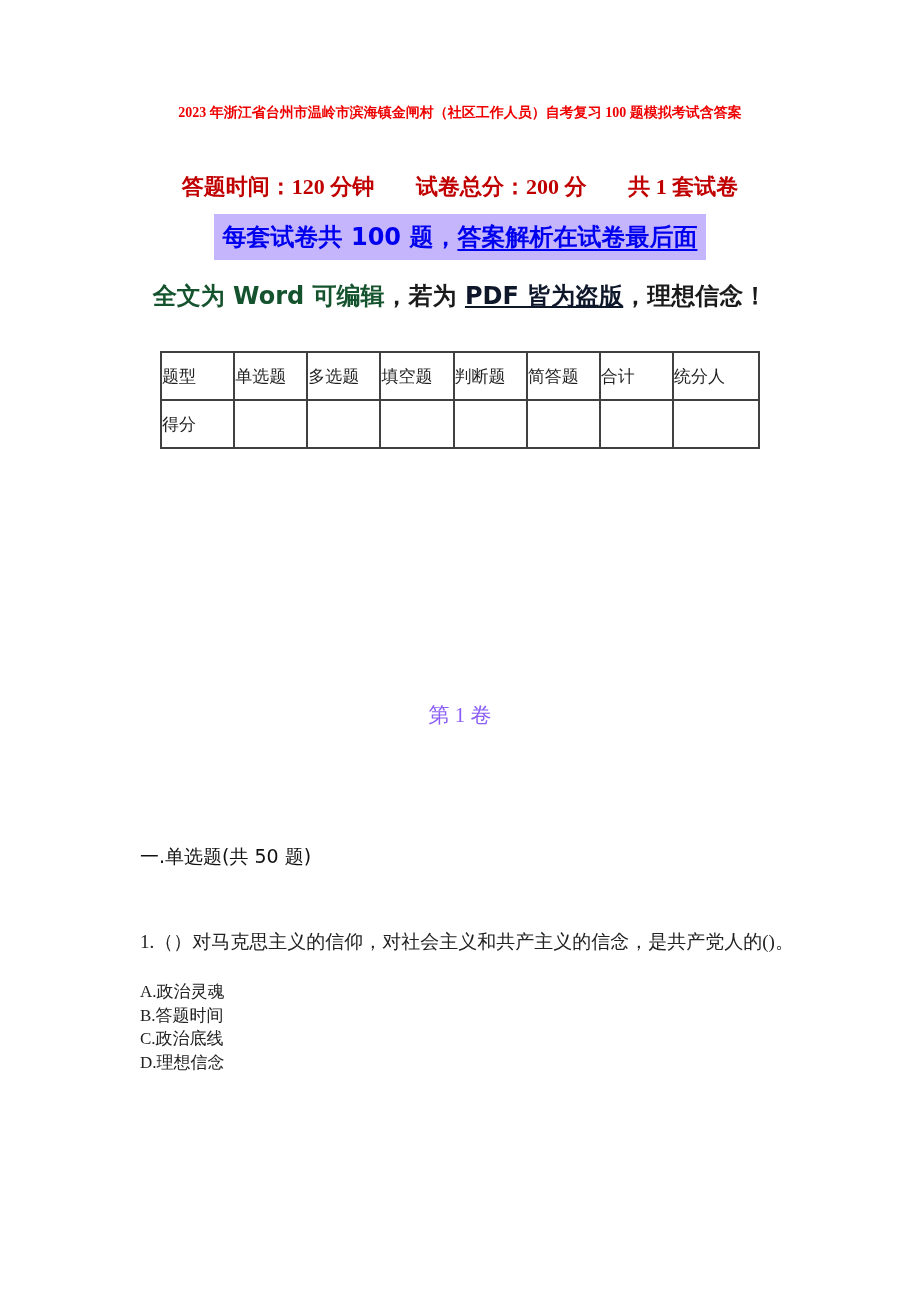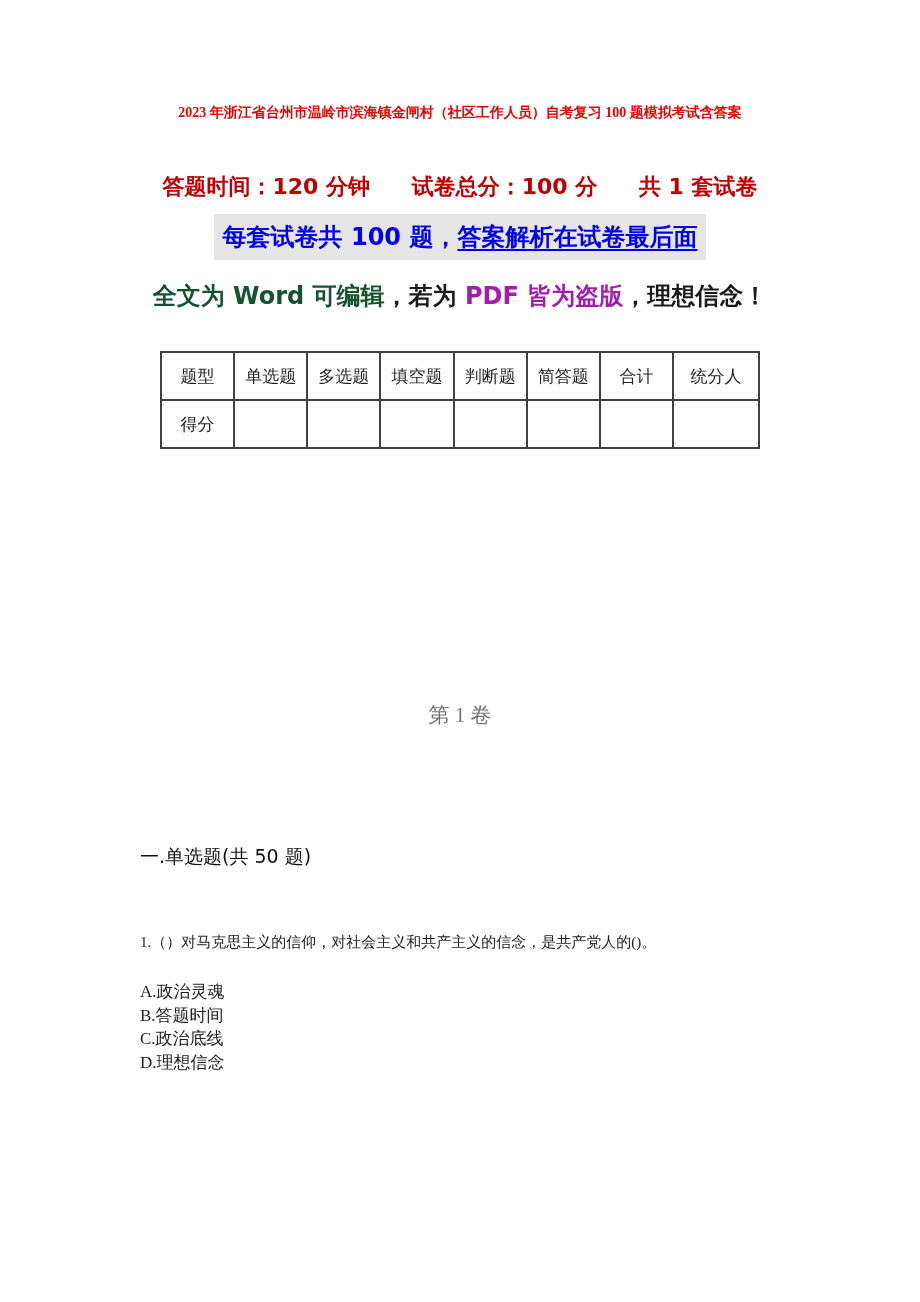--- a/index.html
+++ b/index.html
@@ -37,30 +37,30 @@
   .meta-line {
     margin-top: 44px;
     text-align: center;
     color: #c00000;
     font-family: "DejaVu Sans", "Liberation Sans", sans-serif;
     font-weight: bold;
     font-size: 22px;
     line-height: 30px;
     white-space: nowrap;
   }
-  .meta-line .meta-part { display: inline-block; margin: 0 17px; }
+  .meta-line .meta-part { display: inline-block; margin: 0 17px; font-family: Liberation Serif, serif; }
 
   
   .notice-line {
     margin-top: 12px;
     text-align: center;
   }
   .notice-highlight {
     display: inline-block;
-    background: #e5e5e5;
+    background: #c4b5fd;
     color: #0000ee;
     font-family: "DejaVu Sans", "Liberation Sans", sans-serif;
     font-weight: bold;
     font-size: 24px;
     line-height: 44px;
     padding: 1px 9px;
     white-space: nowrap;
   }
   .notice-highlight .underlined {
     text-decoration: underline;
@@ -75,63 +75,63 @@
     font-family: "DejaVu Sans", "Liberation Sans", sans-serif;
     font-weight: bold;
     font-size: 24px;
     line-height: 56px;
     color: #1a1a1a;
   }
   .warning-line .red-underlined {
     color: #14532d;
     text-underline-offset: 5px;
   }
-  .warning-line .red { color: #a21caf; }
+  .warning-line .red { color: #0f172a; text-decoration: underline; }
 
   
   .score-table {
     margin: 27px auto 0;
     border-collapse: collapse;
     table-layout: fixed;
     width: 600px;
   }
   .score-table td {
     border: 2px solid #404040;
     height: 46px;
-    text-align: center;
+    text-align: left;
     vertical-align: middle;
     font-family: "DejaVu Sans", "Liberation Sans", sans-serif;
     font-size: 17px;
     color: #1f1f1f;
     padding: 0;
   }
   .score-table col.c-last { width: 86px; }
 
   
   .volume-heading {
     margin-top: 252px;
     text-align: center;
     font-family: "Liberation Serif", "DejaVu Serif", serif;
     font-size: 21px;
-    color: #737373;
+    color: #8b5cf6;
   }
 
   
   .section-heading {
     margin: 115px 0 0 140px;
     font-family: "DejaVu Sans", "Liberation Sans", sans-serif;
     font-size: 19px;
     color: #111111;
   }
 
   
   .question-text {
     margin: 60px 110px 0 140px;
     font-family: "Liberation Serif", "DejaVu Serif", serif;
-    font-size: 15px;
+    font-size: 19px;
     line-height: 24px;
     color: #222222;
   }
   .options {
     margin: 26px 4px 0 140px;
   }
   .option-item {
     font-family: "Liberation Serif", "DejaVu Serif", serif;
     font-size: 17px;
     line-height: 23.5px;
@@ -140,21 +140,21 @@
 </style>
 </head>
 <body>
 
 <div class="page">
 
   <div class="doc-title">2023 年浙江省台州市温岭市滨海镇金闸村（社区工作人员）自考复习 100 题模拟考试含答案</div>
 
   <div class="meta-line">
     <span class="meta-part">答题时间：120 分钟</span>
-    <span class="meta-part">试卷总分：100 分</span>
+    <span class="meta-part">试卷总分：200 分</span>
     <span class="meta-part">共 1 套试卷</span>
   </div>
 
   <div class="notice-line">
     <span class="notice-highlight"><span>每套试卷共 100 题，</span><span class="underlined">答案解析在试卷最后面</span></span>
   </div>
 
   <div class="warning-line"><span class="red-underlined">全文为 Word 可编辑</span><span>，若为 </span><span class="red">PDF 皆为盗版</span><span>，理想信念！</span></div>
 
   <table class="score-table">

